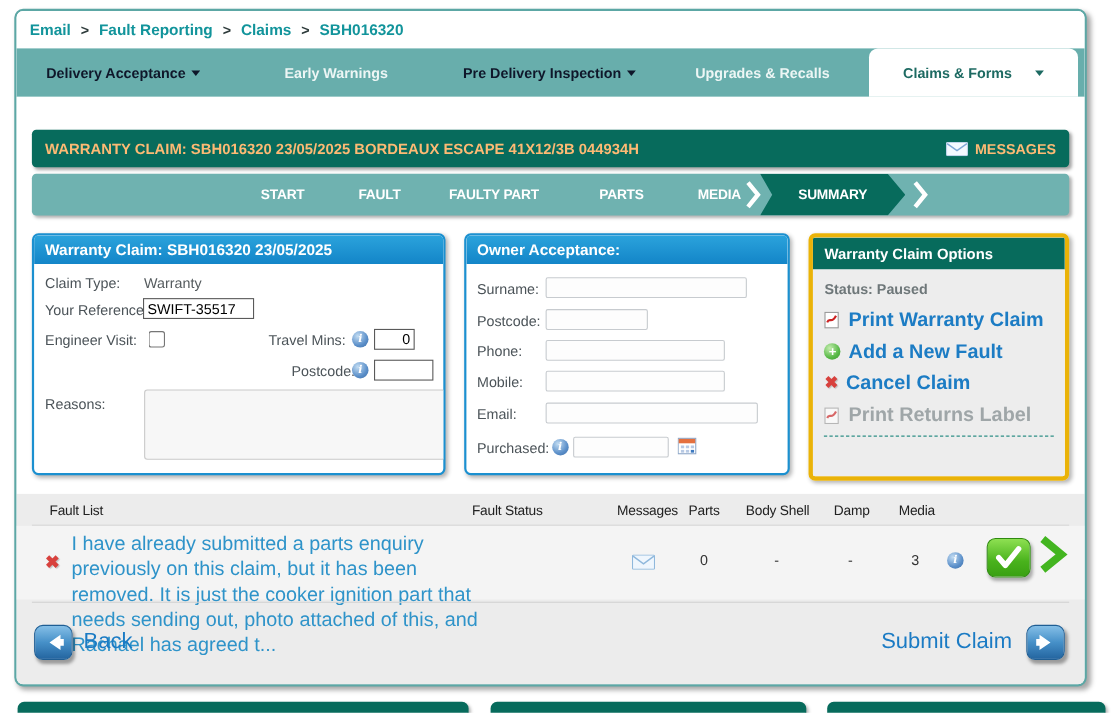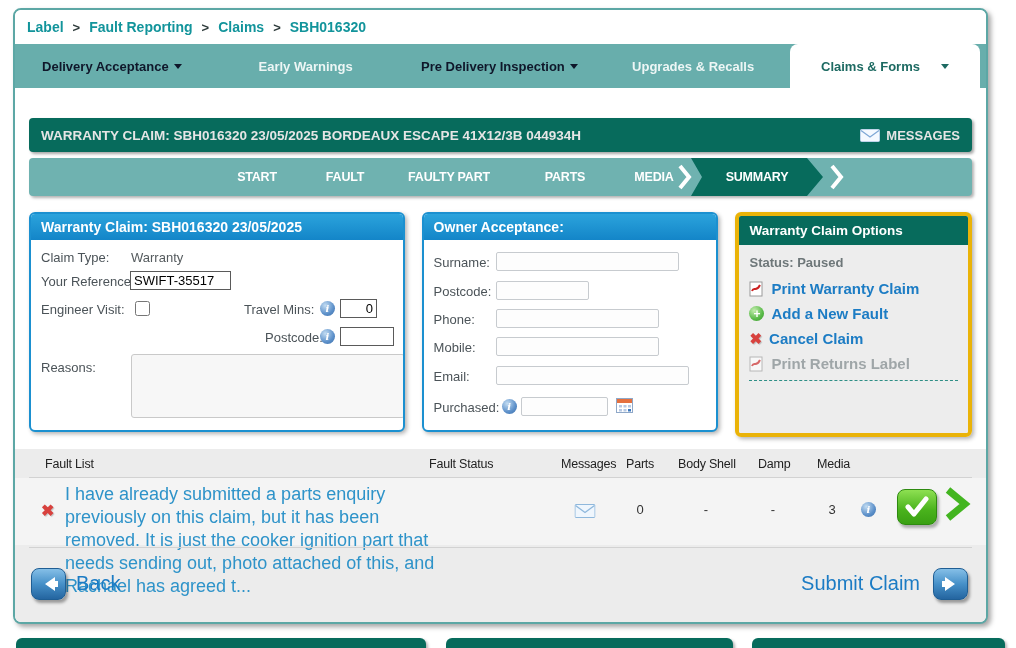--- a/index.html
+++ b/index.html
@@ -26,21 +26,21 @@
   .tab.light { color: #EDF6F5; }
   .tab-active { width: 190px; flex: none; margin-right: 6px; background: #fff;
     border-radius: 8px 8px 0 0; display: flex; align-items: center; justify-content: center; gap: 21px;
     color: #1D6A62; font-weight: bold; font-size: 13px; cursor: pointer; }
   .dd-arrow { width: 0; height: 0; border-left: 4px solid transparent; border-right: 4px solid transparent;
     border-top: 5px solid currentColor; display: inline-block; }
   
   .content { padding: 0 14px; background: #fff; flex: none; }
   .claim-header { margin-top: 30px; height: 34px; background: #076B5C; border-radius: 4px;
     box-shadow: 2px 2px 3px rgba(0,0,0,0.35); display: flex; align-items: center;
-    justify-content: space-between; padding: 0 12px; color: #e5e5e5; font-weight: bold; font-size: 13.5px; }
+    justify-content: space-between; padding: 0 12px; color: #fdba74; font-weight: bold; font-size: 13.5px; }
   .messages-btn { display: flex; align-items: center; gap: 6px; font-size: 13px; cursor: pointer; }
   
   .steps { margin-top: 6px; height: 38px; background: #6FB2B0; border-radius: 4px;
     box-shadow: 2px 2px 3px rgba(0,0,0,0.3); position: relative; }
   .step-label { position: absolute; top: 0; height: 38px; line-height: 38px; color: #fff;
     font-weight: bold; font-size: 12.5px; letter-spacing: -0.2px; transform: translateX(-50%); cursor: pointer; }
   .summary-chev { position: absolute; left: 662px; top: 0; width: 132px; height: 38px; background: #076B5C;
     clip-path: polygon(0 0, calc(100% - 16px) 0, 100% 50%, calc(100% - 16px) 100%, 0 100%, 11px 50%);
     color: #fff; font-weight: bold; font-size: 12.5px; letter-spacing: -0.2px;
     display: flex; align-items: center; justify-content: center; }
@@ -65,21 +65,21 @@
     color: #fff; font: bold italic 10px "DejaVu Serif", serif;
     display: flex; align-items: center; justify-content: center; cursor: pointer; }
   .chk { position: absolute; width: 15px; height: 15px; }
   
   .panel-opts { width: 246px; border: 4px solid #eab308; border-radius: 6px; overflow: hidden;
     box-shadow: 2px 2px 4px rgba(0,0,0,0.3); }
   .phead-green { background: #076B5C; color: #fff; font-weight: bold; font-size: 13.5px; padding: 7px 10px; }
   .opts-body { background: #EDEDED; padding: 8px 10px; height: 188px; }
   .status-line { color: #6E7779; font-weight: bold; font-size: 13px; margin: 2px 0 10px; }
   .opt-row { display: flex; align-items: center; gap: 7px; margin-bottom: 8px; cursor: pointer; }
-  .opt-link { color: #1C7CC4; font-weight: bold; font-size: 15px; }
+  .opt-link { color: #1C7CC4; font-weight: bold; font-size: 18px; }
   .opt-link.disabled { color: #9FA6A8; }
   .opts-dash { border-top: 1px dashed #2E8F86; margin-top: 4px; }
   
   .gray-section { background: #ECECEC; flex: 1; position: relative; }
   .th { position: absolute; top: 8px; font-size: 12.5px; color: #222; letter-spacing: -0.2px; }
   .divider { position: absolute; left: 14px; right: 14px; border-top: 1px solid #D2D2D2; }
   .fault-row { position: absolute; left: 0; right: 0; top: 29px; height: 67px; background: #F4F4F4; }
   .fault-text { position: absolute; left: 50px; top: 5px; width: 380px; color: #2E93C9;
     font-size: 18px; line-height: 1.28; cursor: pointer; }
   .del-x { position: absolute; left: 26px; top: 23px; color: #D8413D; font-weight: bold; font-size: 16px;
@@ -100,21 +100,21 @@
   
   .bottom-bar { position: absolute; top: 638px; height: 14px; background: #076B5C;
     border-radius: 6px 6px 0 0; box-shadow: 2px 2px 3px rgba(0,0,0,0.3); }
 </style>
 </head>
 <body>
 
 <div class="container">
 
   <div class="breadcrumb">
-    <span class="crumb">Label</span>
+    <span class="crumb">Email</span>
     <span class="crumb-sep">&gt;</span>
     <span class="crumb">Fault Reporting</span>
     <span class="crumb-sep">&gt;</span>
     <span class="crumb">Claims</span>
     <span class="crumb-sep">&gt;</span>
     <span class="crumb">SBH016320</span>
   </div>
 
   <div class="tabbar">
     <div class="tab dark">

